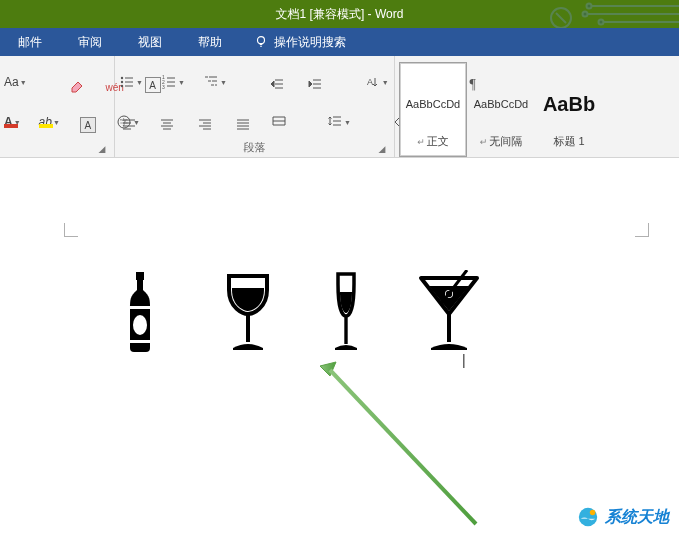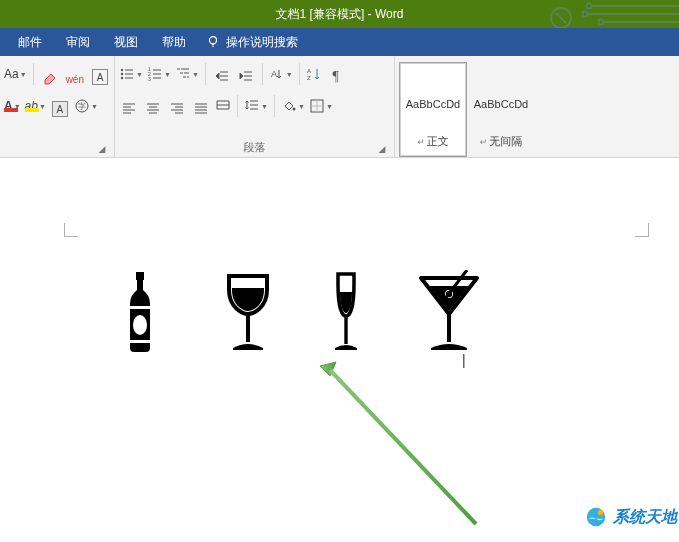--- a/index.html
+++ b/index.html
@@ -28,21 +28,21 @@
     width: 140px; height: 28px;
     opacity: 0.35;
   }
   .menu-bar {
     height: 28px;
     background: #2b579a;
     color: #fff;
     display: flex;
     align-items: center;
     padding-left: 8px;
-    gap: 4px;
+    gap: 16px;
   }
   .menu-item {
     padding: 4px 10px;
     font-size: 12px;
     cursor: pointer;
   }
   .tell-me {
     display: flex;
     gap: 6px;
     padding-left: 6px;
@@ -64,22 +64,23 @@
     padding: 2px 4px 0 4px;
   }
   .ribbon-group-rows {
     flex: 1;
     display: flex;
     flex-direction: column;
   }
   .ribbon-row {
     display: flex;
     align-items: center;
-    gap: 4px;
+    gap: 18px;
     height: 32px;
+    margin-top: 8px;
   }
   .rbtn {
     display: inline-flex;
     align-items: flex-end;
     justify-content: center;
     min-width: 20px;
     height: 22px;
     padding: 0 2px;
     cursor: pointer;
     color: #444;
@@ -206,21 +207,21 @@
   }
   .arrow-svg {
     position: absolute;
     left: 300px;
     top: 200px;
     width: 190px;
     height: 180px;
   }
   .watermark {
     position: absolute;
-    right: 2px;
+    right: 10px;
     bottom: 14px;
     display: flex;
     align-items: center;
     gap: 6px;
     font-size: 16px;
     font-weight: bold;
     color: #1682d4;
     font-style: italic;
   }
   .watermark .globe {
@@ -452,20 +453,26 @@
             <span>正文</span>
           </div>
         </div>
         <div class="style-card">
           <div class="style-preview ">AaBbCcDd</div>
           <div class="style-name">
             <span class="ret">↵</span>
             <span>无间隔</span>
           </div>
         </div>
+        <div class="style-card">
+          <div class="style-preview big">AaBb</div>
+          <div class="style-name">
+            <span>标题 1</span>
+          </div>
+        </div>
       </div>
   </div>
 </div>
 
 <div class="doc-area">
   <div class="page-corner tl"></div>
   <div class="page-corner tr"></div>
   <div class="page">
     <div class="icon-row">
 

